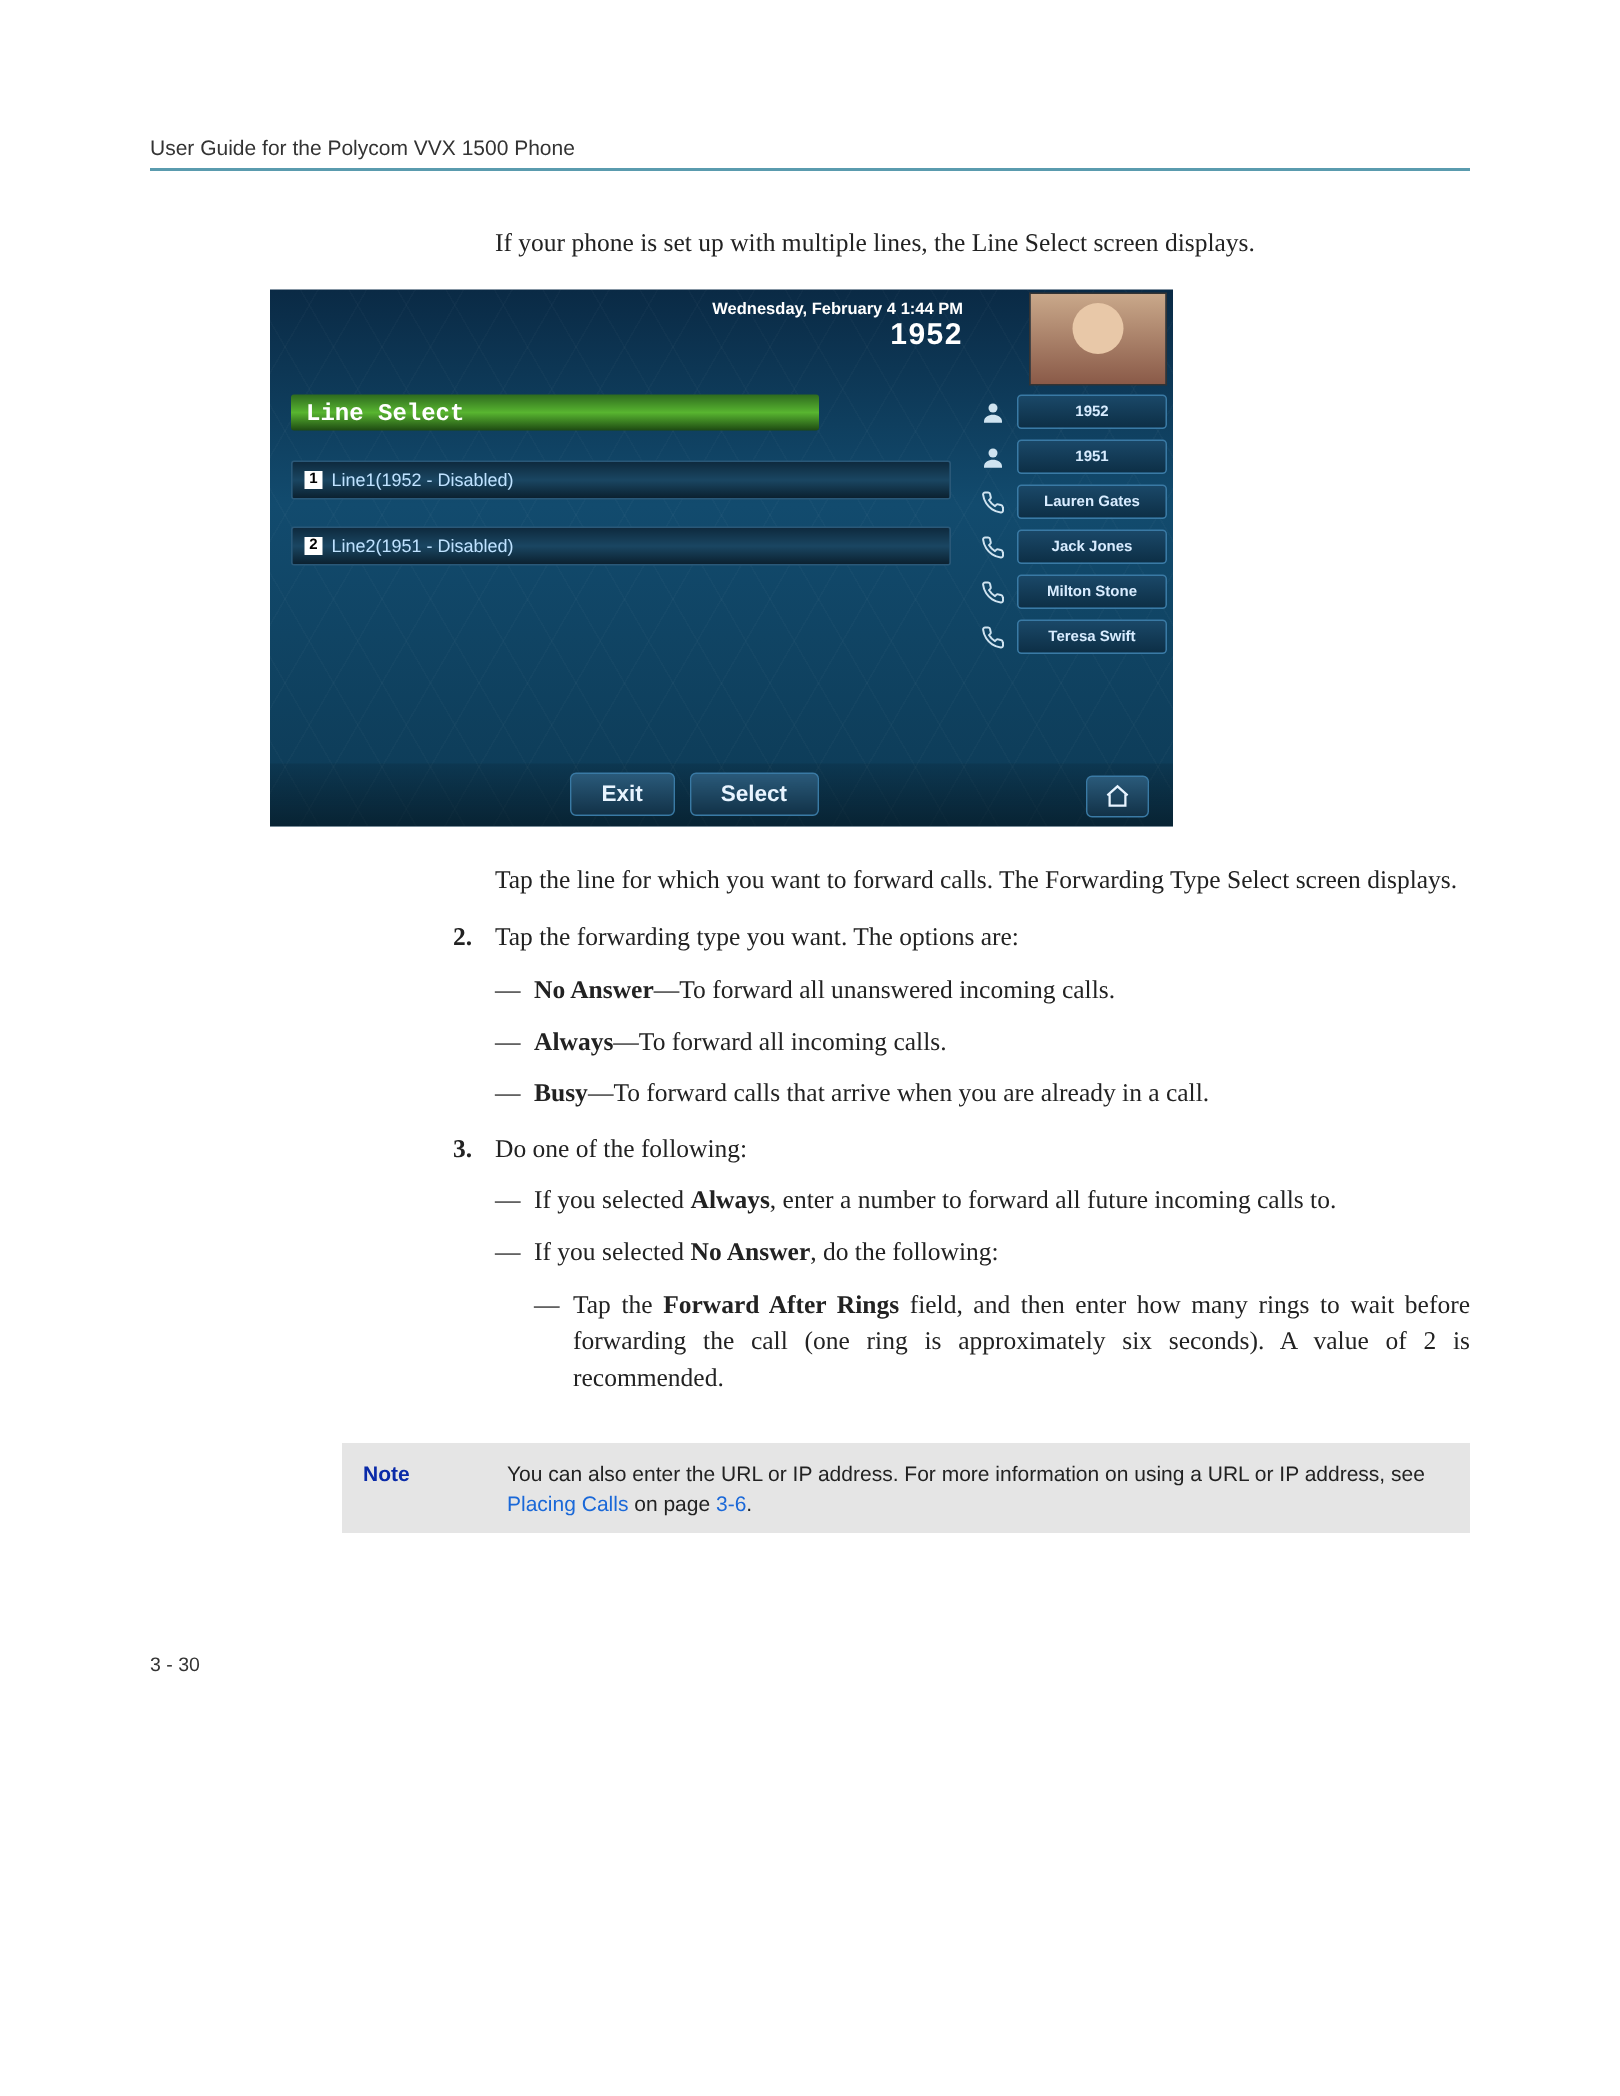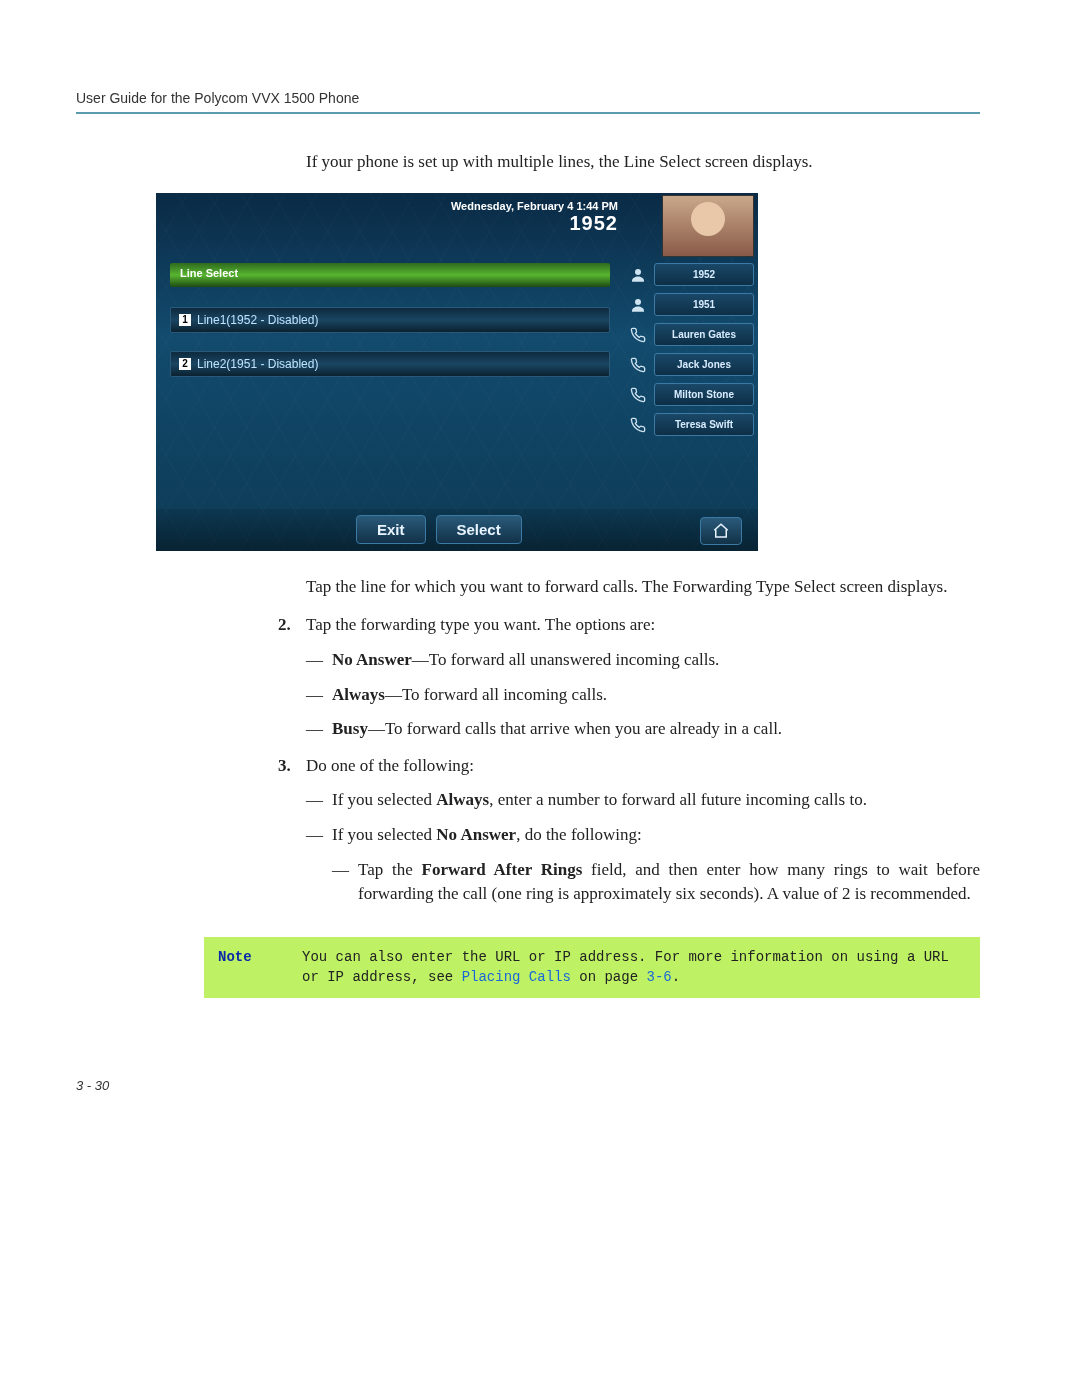--- a/index.html
+++ b/index.html
@@ -3,21 +3,21 @@
 <meta charset="utf-8">
 <style>
   * { margin: 0; padding: 0; box-sizing: border-box; }
   body {
     font-family: Georgia, 'Times New Roman', serif;
     background: #fff;
     width: 1080px;
     color: #000;
   }
   .page {
-    padding: 90px 100px 60px 76px;
+    padding: 90px 100px 60px 100px;
   }
   .header-line {
     font-family: Arial, sans-serif;
     font-size: 14px;
     color: #333;
     padding-bottom: 6px;
     border-bottom: 2px solid #5a9bae;
     margin-bottom: 36px;
   }
   .body-text {
@@ -95,26 +95,27 @@
     border-radius: 3px;
     color: #d8ecff;
     font-size: 10px;
     font-weight: bold;
     padding: 5px 4px;
     text-align: center;
   }
   .ps-title {
     position:absolute;
     left:14px; top:70px;
-    width:440px;
+    width:352px;
     height:24px;
     background: linear-gradient(180deg,#2e6a1e,#58b530 50%,#1e4a12);
-    color:#fff; font-size:11px; font-weight:bold;
+    color:#fff; font-size:16px; font-weight:bold;
     padding:4px 10px;
     border-radius:2px;
+    font-family:Liberation Mono, monospace;
   }
   .ps-line-item {
     position:absolute;
     left:14px;
     width:440px;
     height:26px;
     background: linear-gradient(180deg,#0e2a3e,#1a4662 50%,#0b2130);
     border:1px solid #2a5878;
     border-radius:2px;
     color:#bfe2ff;
@@ -200,44 +201,44 @@
     margin-bottom: 10px;
     text-align: justify;
   }
   ul.dash2 > li::before {
     content: "—";
     position: absolute;
     left: 0;
   }
   .note-box {
     display: flex;
-    background: #bef264;
+    background: #e5e5e5;
     margin-left: 128px;
     margin-right: 0;
     margin-top: 30px;
     padding: 10px 14px;
-    font-family: Liberation Mono, monospace;
+    font-family: Liberation Sans, sans-serif;
     font-size: 14px;
     line-height: 1.45;
     align-items: flex-start;
+    gap: 12px;
   }
   .note-label {
     color: #0a2aa8;
     font-weight: bold;
     width: 84px;
     flex: none;
   }
   .note-body { flex: 1; color: #222; }
   .note-body .link { color: #1a68d8; }
   .page-footer {
     margin-top: 80px;
     font-family: Arial, sans-serif;
     font-size: 13px;
     color: #333;
-    font-style: italic;
   }
   b { font-weight: bold; }
 </style>
 </head>
 <body>
 
 <div class="page">
 
   <div class="header-line">User Guide for the Polycom VVX 1500 Phone</div>
 

